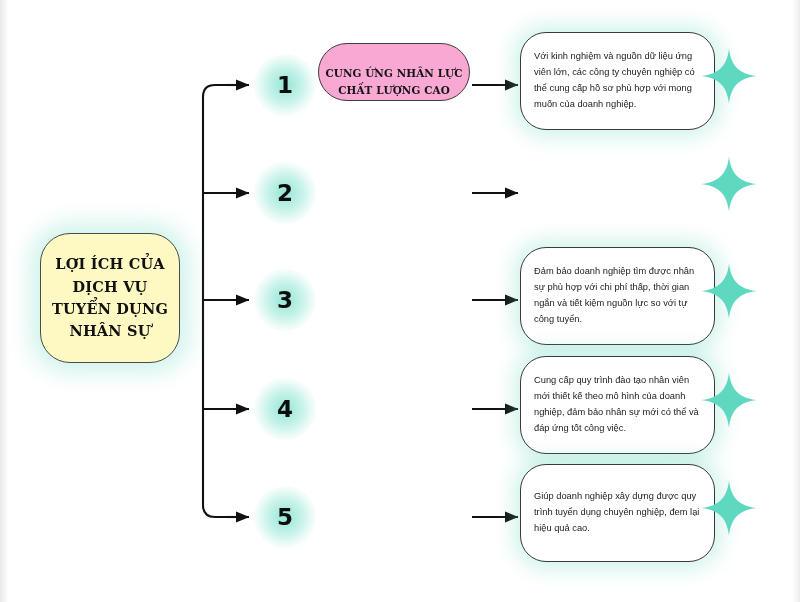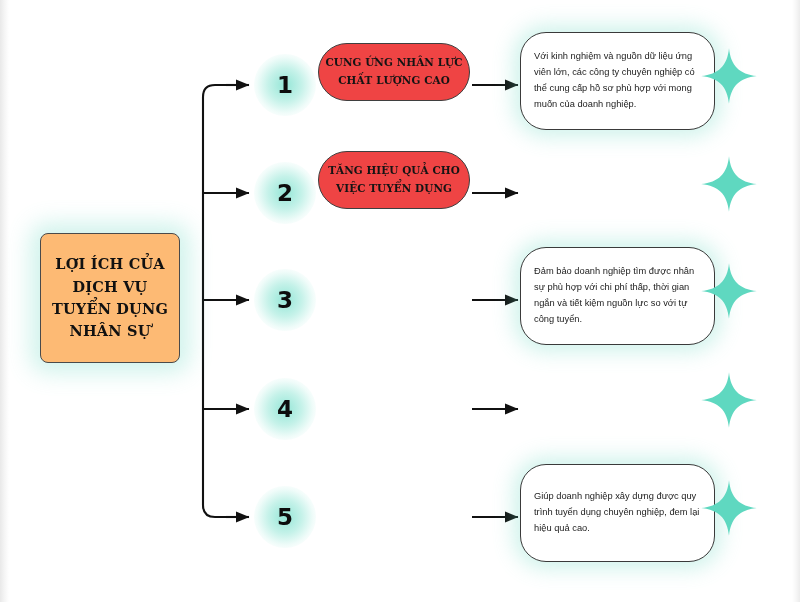--- a/index.html
+++ b/index.html
@@ -41,22 +41,22 @@
   }
 
   
   #root-box {
     position: absolute;
     left: 40px;
     top: 233px;
     width: 140px;
     height: 130px;
     border: 1.6px solid #4a4a4a;
-    border-radius: 8px;
-    background: #fdba74;
+    border-radius: 30px;
+    background: #fef9c3;
     box-shadow: 0 0 22px 10px rgba(104, 214, 193, 0.30);
     display: flex;
     align-items: center;
     justify-content: center;
     box-sizing: border-box;
     z-index: 3;
   }
   #root-box .root-text {
     font-family: "DejaVu Serif", "Liberation Serif", serif;
     font-weight: bold;
@@ -113,23 +113,23 @@
 
   
   .title-pill {
     position: absolute;
     left: 318px;
     top: 10px;
     width: 152px;
     height: 58px;
     border: 1.4px solid #3f3f3f;
     border-radius: 29px;
-    background: #ef4444;
-    display: flex;
-    align-items: center;
+    background: #f9a8d4;
+    display: flex;
+    align-items: flex-end;
     justify-content: center;
     box-sizing: border-box;
     z-index: 3;
   }
   .title-pill .title-text {
     font-family: "DejaVu Serif", "Liberation Serif", serif;
     font-weight: bold;
     font-size: 10.4px;
     line-height: 1.7;
     text-align: center;
@@ -229,24 +229,20 @@
     <svg class="sparkle" viewBox="0 0 100 100" xmlns="http://www.w3.org/2000/svg">
       <path d="M50 2 C53 32 68 47 98 50 C68 53 53 68 50 98 C47 68 32 53 2 50 C32 47 47 32 50 2 Z" fill="#5FD8C0"></path>
     </svg>
   </div>
 
   <div class="row" style="top:141px;">
     <div class="num-wrap">
       <div class="num-glow"></div>
       <div class="num-text">2</div>
     </div>
-    <div class="title-pill">
-      <div class="title-text">TĂNG HIỆU QUẢ CHO
-VIỆC TUYỂN DỤNG</div>
-    </div>
     <svg class="sparkle" viewBox="0 0 100 100" xmlns="http://www.w3.org/2000/svg">
       <path d="M50 2 C53 32 68 47 98 50 C68 53 53 68 50 98 C47 68 32 53 2 50 C32 47 47 32 50 2 Z" fill="#5FD8C0"></path>
     </svg>
   </div>
 
   <div class="row" style="top:248px;">
     <div class="num-wrap">
       <div class="num-glow"></div>
       <div class="num-text">3</div>
     </div>
@@ -256,20 +252,23 @@
     <svg class="sparkle" viewBox="0 0 100 100" xmlns="http://www.w3.org/2000/svg">
       <path d="M50 2 C53 32 68 47 98 50 C68 53 53 68 50 98 C47 68 32 53 2 50 C32 47 47 32 50 2 Z" fill="#5FD8C0"></path>
     </svg>
   </div>
 
   <div class="row" style="top:357px;">
     <div class="num-wrap">
       <div class="num-glow"></div>
       <div class="num-text">4</div>
     </div>
+    <div class="desc-card">
+      <div class="desc-text">Cung cấp quy trình đào tạo nhân viên mới thiết kế theo mô hình của doanh nghiệp, đảm bảo nhân sự mới có thể và đáp ứng tốt công việc.</div>
+    </div>
     <svg class="sparkle" viewBox="0 0 100 100" xmlns="http://www.w3.org/2000/svg">
       <path d="M50 2 C53 32 68 47 98 50 C68 53 53 68 50 98 C47 68 32 53 2 50 C32 47 47 32 50 2 Z" fill="#5FD8C0"></path>
     </svg>
   </div>
 
   <div class="row" style="top:465px;">
     <div class="num-wrap">
       <div class="num-glow"></div>
       <div class="num-text">5</div>
     </div>

